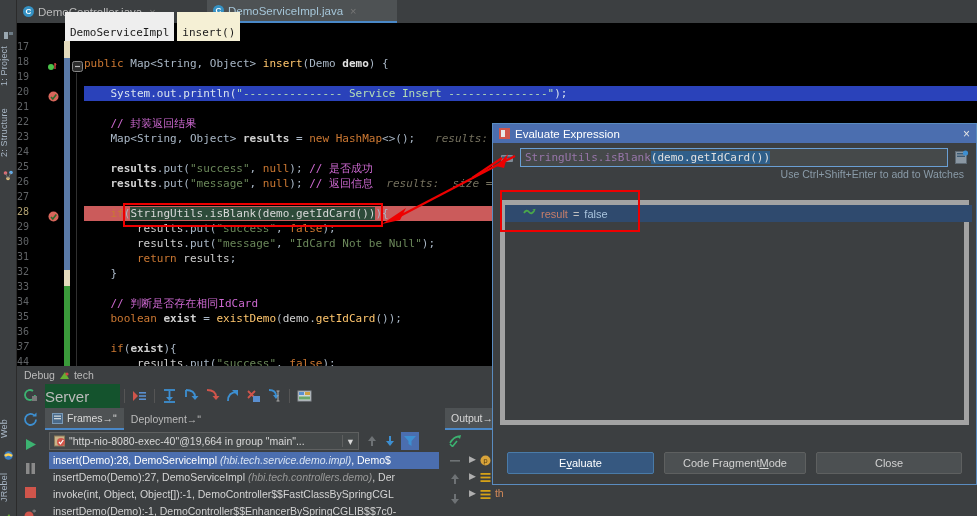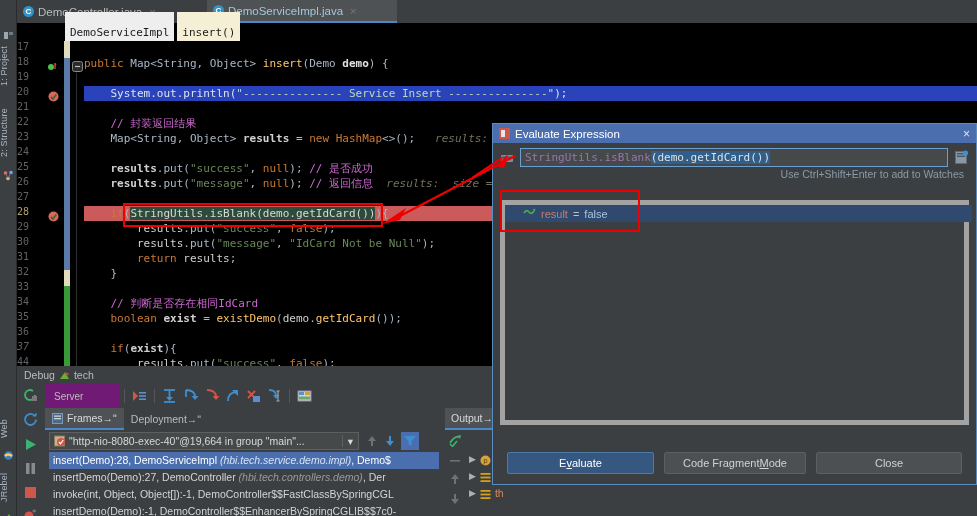--- a/index.html
+++ b/index.html
@@ -63,22 +63,22 @@
   .debugpanel { position:absolute; left:17px; top:366px; width:960px; height:150px;
     background:#3c3f41; }
   .dbghdr { position:absolute; left:0; top:0; width:960px; height:18px;
     display:flex; align-items:center; gap:4px; padding-left:7px;
     font-size:10.5px; color:#bbbbbb; }
   .dbgleftcol { position:absolute; left:0; top:18px; width:28px; height:132px;
     background:#3c3f41; }
   .dbtn { position:absolute; left:6px; width:15px; height:15px; }
   .toolrow { position:absolute; left:28px; top:18px; width:932px; height:24px;
     background:#3c3f41; display:flex; align-items:center; }
-  .srvtab { width:75px; height:24px; background:#701a75; color:#bbbbbb;
-    font-size:10px; display:flex; align-items:center; padding-left:9px; }
+  .srvtab { width:75px; height:24px; background:#14532d; color:#bbbbbb;
+    font-size:15px; display:flex; align-items:center; }
   .sep { width:1px; height:14px; background:#555; margin:0 4px; }
   .ticon { width:17px; height:16px; margin:0 2px; position:relative; }
   .subtabs { position:absolute; left:28px; top:42px; width:932px; height:22px;
     background:#3c3f41; display:flex; align-items:center; }
   .stab { height:22px; display:flex; align-items:center; gap:4px; padding:0 7px;
     font-size:10.5px; color:#bbbbbb; }
   .stab.sel { background:#4e5254; border-bottom:2px solid #4a88c7; color:#d8d8d8; }
   .framearea { position:absolute; left:28px; top:64px; width:400px; height:86px;
     background:#3c3f41; }
   .threadsel { position:absolute; left:4px; top:2px; width:310px; height:18px;
@@ -446,21 +446,21 @@
       <div style="position:absolute;left:356px;top:2px;width:18px;height:18px;background:#4b6eaf;">
         <svg viewBox="0 0 18 18">
             <path d="M3 4 h12 l-4.5 5 v5 l-3 -2 v-3z" fill="#3d8fd1"></path>
           </svg>
       </div>
 
       <div class="framerow sel" style="top:22px;">
         <span>insert(Demo):28, DemoServiceImpl </span><span class="ital">(hbi.tech.service.demo.impl)</span><span>, Demo$</span>
       </div>
       <div class="framerow" style="top:39px;">
-        <span>insertDemo(Demo):27, DemoController </span><span class="ital">(hbi.tech.controllers.demo)</span><span>, Der</span>
+        <span>insertDemo(Demo):27, DemoServiceImpl </span><span class="ital">(hbi.tech.controllers.demo)</span><span>, Der</span>
       </div>
       <div class="framerow" style="top:56px;">
         <span>invoke(int, Object, Object[]):-1, DemoController$$FastClassBySpringCGL</span>
       </div>
       <div class="framerow" style="top:73px;">
         <span>insertDemo(Demo):-1, DemoController$$EnhancerBySpringCGLIB$$7c0-</span>
       </div>
     </div>
 
     <div class="varsarea">

